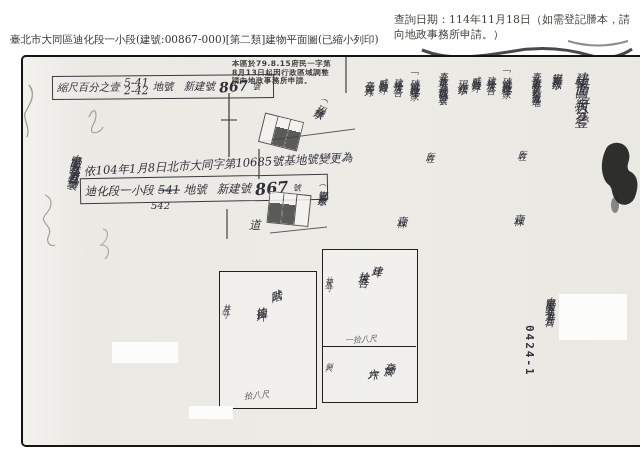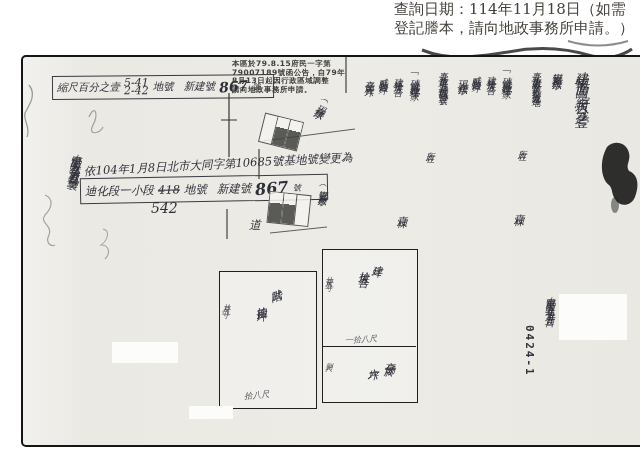--- a/index.html
+++ b/index.html
@@ -1,20 +1,20 @@
 <!DOCTYPE html>
 <html><head>
 <meta charset="utf-8">
 <style>
   html,body{margin:0;padding:0;background:#fff;}
   .page{position:relative;width:640px;height:453px;background:#ffffff;overflow:hidden;
         font-family:"DejaVu Serif","Liberation Serif",serif;color:#222;}
   .abs{position:absolute;}
   .sys-title{left:10px;top:13px;font-size:12.5px;letter-spacing:.5px;color:#33332f;}
-  .qdate{left:394px;top:0;font-size:15px;color:#44403a;}
+  .qdate{left:394px;top:12px;font-size:11px;color:#44403a;}
   .subtitle{left:10px;top:33px;font-size:10.5px;color:#3a3631;}
   .scan{left:21px;top:55px;width:622px;height:388px;border:2px solid #151515;border-radius:5px;
         background:linear-gradient(90deg,#f2f1ed 0%,#eae9e4 10%,#ecebe6 55%,#e9e8e3 100%);overflow:hidden;}
   .hw{color:#2e2e38;font-style:italic;}
   .vt{writing-mode:vertical-rl;letter-spacing:2px;line-height:1;}
   .notice{font-family:"DejaVu Sans","Liberation Sans",sans-serif;font-weight:bold;font-size:7.5px;
           line-height:8.5px;color:#2b2b28;letter-spacing:.5px;opacity:.9;}
   .labelbox{border:1.6px solid #3a3a40;display:flex;align-items:center;gap:4px;padding:0 4px;white-space:nowrap;}
   .lots{display:inline-flex;flex-direction:column;font-size:11px;line-height:8px;}
   .bigno{font-size:16px;font-weight:bold;transform:rotate(-4deg);}
@@ -26,20 +26,21 @@
   .redact{background:#fcfcfa;}
   .dimv{font-size:8px;opacity:.8;}
   .docno{font-family:"DejaVu Sans Mono","Liberation Mono",monospace;font-weight:bold;font-size:11px;color:#34343c;}
 </style>
 </head>
 <body>
 
 <div class="page">
 
   <div class="abs qdate">查詢日期：114年11月18日（如需登記謄本，請向地政事務所申請。）</div>
+  <div class="abs subtitle">臺北市大同區迪化段一小段(建號:00867-000)[第二類]建物平面圖(已縮小列印)</div>
 
   <svg class="abs" style="left:420px;top:36px;width:215px;height:24px;" viewBox="0 0 215 24">
     <path d="M2,14 c30,12 58,6 86,2 c30,-6 58,-4 84,4 c14,4 30,0 40,-7" stroke="#1c1c1c" stroke-width="3" fill="none" opacity=".8"></path>
     <path d="M148,5 c20,6 40,6 60,0" stroke="#1c1c1c" stroke-width="2" fill="none" opacity=".5"></path>
   </svg>
 
   <div class="abs scan">
 
     <svg class="abs" style="left:0;top:0;width:622px;height:388px;" viewBox="0 0 622 388">
       <path d="M206,36 V100" stroke="#35322e" stroke-width="1.2" fill="none"></path>
@@ -52,48 +53,47 @@
       <path d="M6,28 c8,10 0,20 -4,28 c-2,8 6,14 2,24" stroke="#555" stroke-width="1.3" fill="none" opacity=".55"></path>
       <path d="M22,138 c10,4 6,14 0,20 c-6,8 8,10 4,20 c-4,8 2,12 6,10" stroke="#555" stroke-width="1.2" fill="none" opacity=".5"></path>
       <path d="M66,60 c6,-14 10,-2 4,8 c-6,12 8,8 10,2" stroke="#555" stroke-width="1.2" fill="none" opacity=".5"></path>
       <path d="M80,172 c8,2 4,12 -2,16 c8,0 10,8 4,14" stroke="#555" stroke-width="1.1" fill="none" opacity=".45"></path>
       <path d="M584,90 c8,-8 20,-4 22,6 c2,8 -4,12 0,18 c10,4 10,16 6,26 c-4,10 -16,10 -20,2 c-4,-6 -2,-10 -6,-14 c-8,-6 -10,-24 -2,-38 z" fill="#131313" opacity=".88"></path>
       <ellipse cx="592" cy="148" rx="4" ry="8" fill="#222" opacity=".5"></ellipse>
     </svg>
 
     <div class="abs notice" style="left:209px;top:3px;width:140px;">
       <div>本區於79.8.15府民一字第</div>
-      <div>79007189號函公告，自79年</div>
       <div>8月13日起因行政區域調整</div>
       <div>請向地政事務所申請。</div>
     </div>
 
     <div class="abs labelbox hw" style="left:29px;top:18px;width:212px;height:22px;font-size:10.5px;transform:rotate(-.5deg);">
       <span>縮尺百分之壹</span>
       <span class="lots">
         <span>5-41</span>
         <span>2-42</span>
       </span>
       <span>地號</span>
       <span style="margin-left:6px;">新建號</span>
       <span class="bigno" style="font-size:14px;">867</span>
       <span style="font-size:8px;">號</span>
     </div>
 
     <div class="abs hw" style="left:61px;top:100px;width:268px;font-size:11.5px;transform:rotate(-3deg);white-space:nowrap;">依104年1月8日北市大同字第10685號基地號變更為</div>
 
     <div class="abs labelbox hw" style="left:57px;top:119px;width:238px;height:24px;font-size:11.5px;transform:rotate(-1deg);">
       <span>迪化段一小段</span>
-      <span style="text-decoration:line-through;">418</span>
+      <span style="text-decoration:line-through;">541</span>
       <span>地號</span>
       <span style="margin-left:6px;">新建號</span>
       <span class="bigno">867</span>
       <span style="font-size:8px;">號</span>
     </div>
-    <div class="abs hw" style="left:128px;top:143px;font-size:14px;">542</div>
+    <div class="abs hw" style="left:128px;top:143px;font-size:10px;">542</div>
 
     <div class="abs vt hw" style="left:50px;top:88px;height:210px;font-size:10.5px;transform:rotate(8deg);transform-origin:top left;">中華民國卅九年拾貳月五日繪製</div>
 
     <div class="abs seal" style="left:238px;top:60px;width:38px;height:28px;transform:rotate(14deg);">
       <div></div>
         <div class="dk"></div>
         <div class="dk"></div>
     </div>
     <div class="abs seal" style="left:245px;top:136px;width:40px;height:30px;transform:rotate(6deg);">
       <div class="dk"></div>

